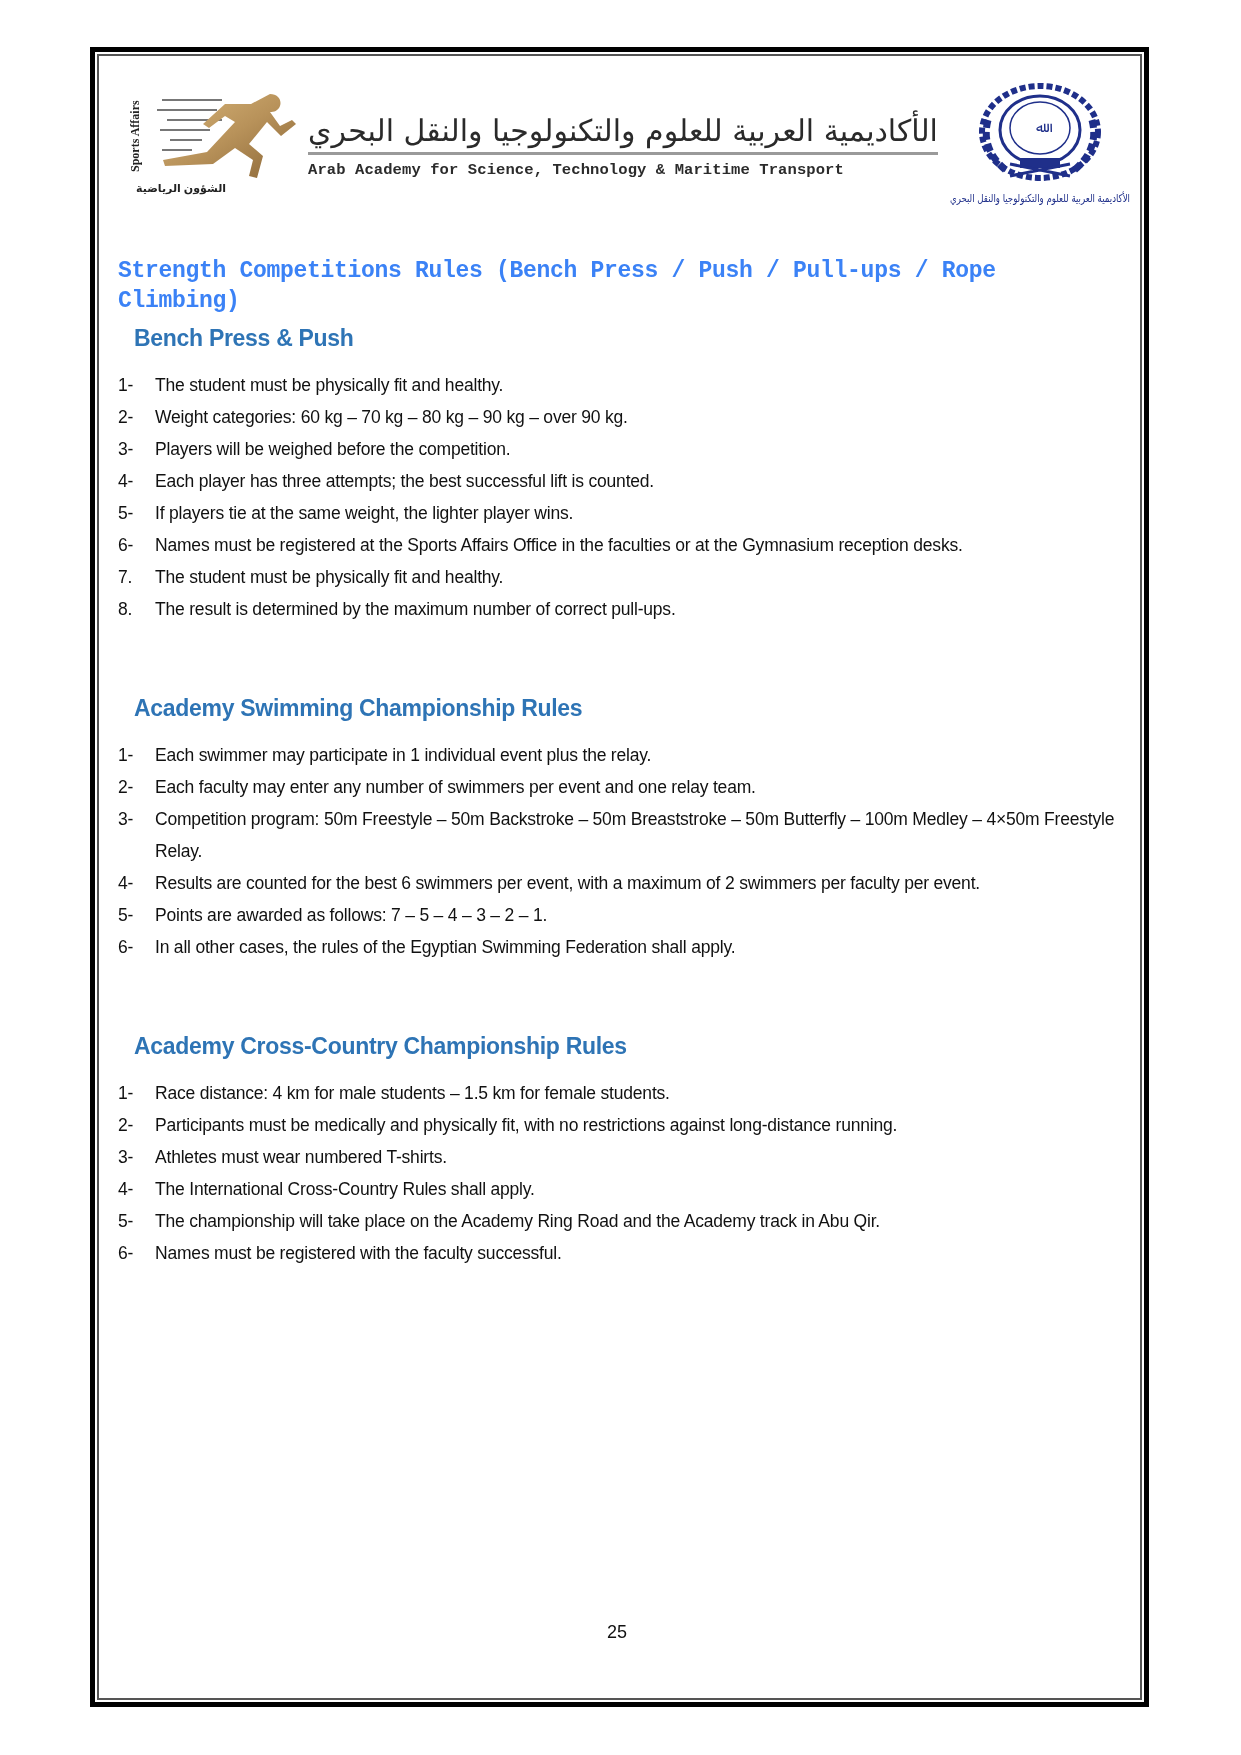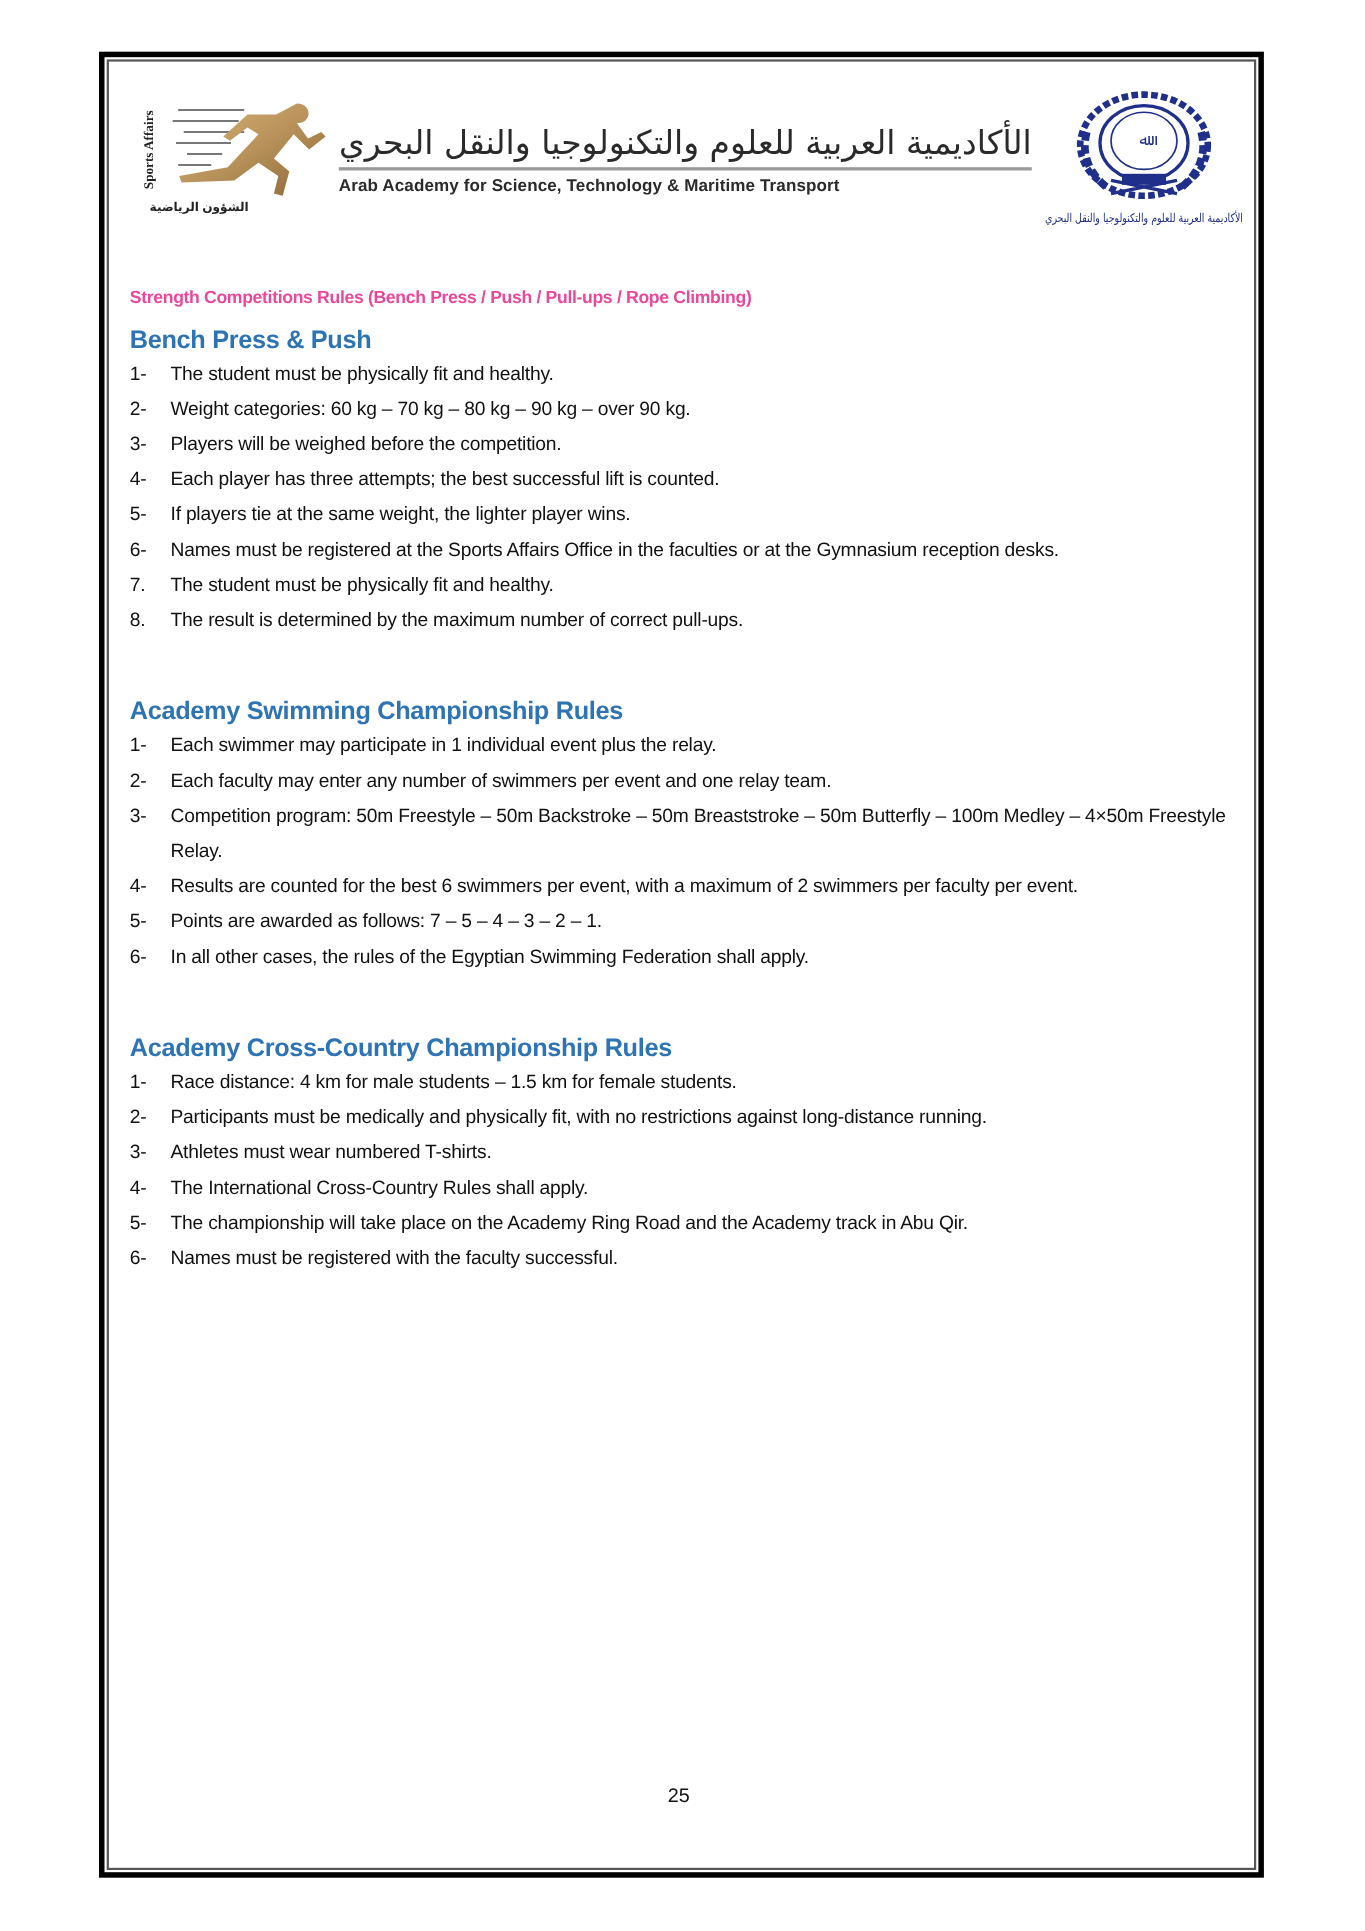--- a/index.html
+++ b/index.html
@@ -19,31 +19,31 @@
                      writing-mode: vertical-rl; transform: rotate(180deg);
                      font-family: "Liberation Serif", serif; font-weight: bold; font-size: 12px; color: #222;
                      text-align: center; }
   .sports-arabic { position: absolute; left: 8px; top: 94px; font-size: 11px; font-weight: bold; color: #222; }
   .runner { position: absolute; left: 24px; top: 0; width: 150px; height: 95px; }
 
   .academy-title { position: absolute; left: 188px; top: 32px; width: 630px; }
   .academy-arabic { font-family: "DejaVu Serif", serif; font-size: 30px; color: #2a2a2a;
                     text-align: center; letter-spacing: -1px; line-height: 38px; direction: rtl;
                     border-bottom: 3px solid #9a9a9a; padding-bottom: 2px; }
-  .academy-english { font-family: Liberation Sans, sans-serif; font-weight: bold; font-size: 15.5px;
+  .academy-english { font-family: Liberation Mono, monospace; font-weight: bold; font-size: 15.5px;
                      color: #2b2b2b; margin-top: 6px; letter-spacing: 0.1px; white-space: nowrap; }
 
   .aast-emblem { position: absolute; left: 820px; top: 0; width: 190px; height: 130px; }
 
   
   .content { position: absolute; left: 118px; top: 256px; width: 1010px; }
-  .h-main { font-family: Liberation Sans, sans-serif; font-size: 16px; color: #ec4899;
+  .h-main { font-family: Liberation Mono, monospace; font-size: 23px; color: #3b82f6;
             margin: 0; line-height: 30px; letter-spacing: -0.3px; }
   .h-sub { font-family: "Liberation Sans", sans-serif; font-size: 23px; color: #2e74b5;
-           margin: 0; line-height: 30px; letter-spacing: -0.3px; }
+           margin: 16px; line-height: 30px; letter-spacing: -0.3px; }
   .rules { list-style: none; margin: 0; padding: 0; }
   .rule { display: flex; font-size: 17.5px; line-height: 32px; color: #111; letter-spacing: -0.2px; }
   .rule-num { width: 37px; flex: 0 0 37px; }
   .rule-text { flex: 1; }
 
   .gap-large { height: 50px; }
 
   .page-number { position: absolute; left: 607px; top: 1622px; font-size: 18px; color: #111; text-align: right; }
 </style>
 </head>

